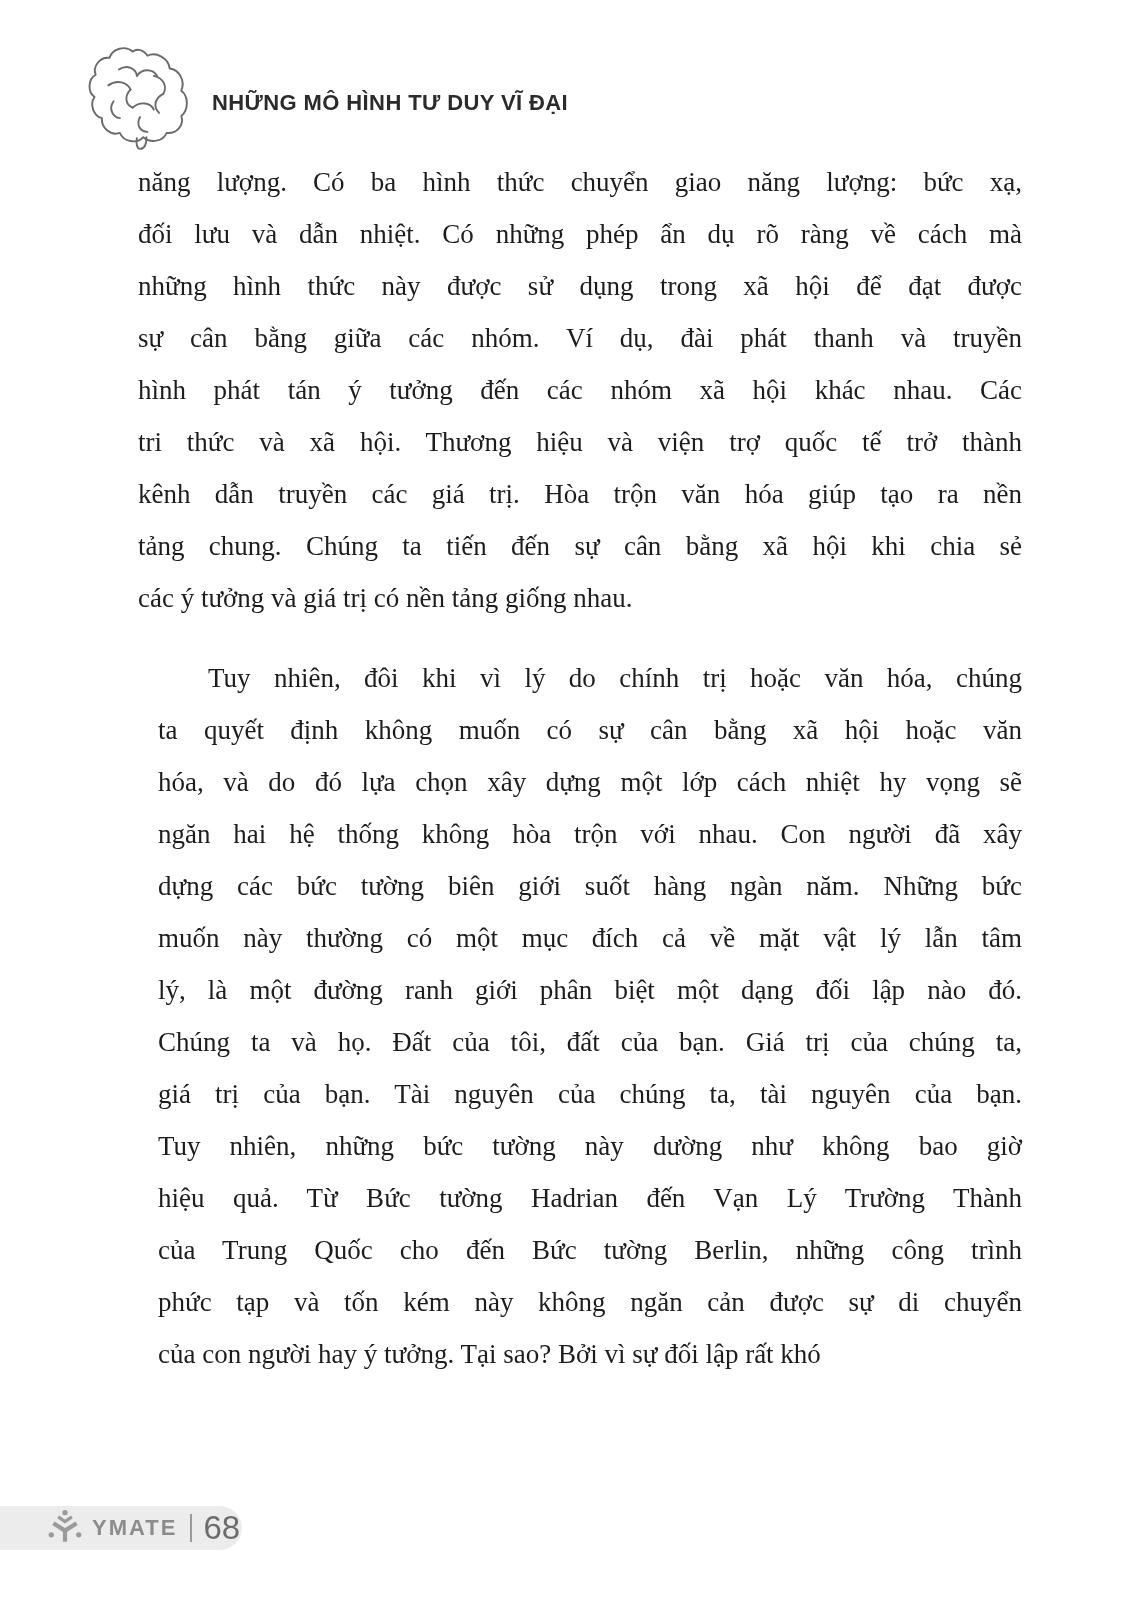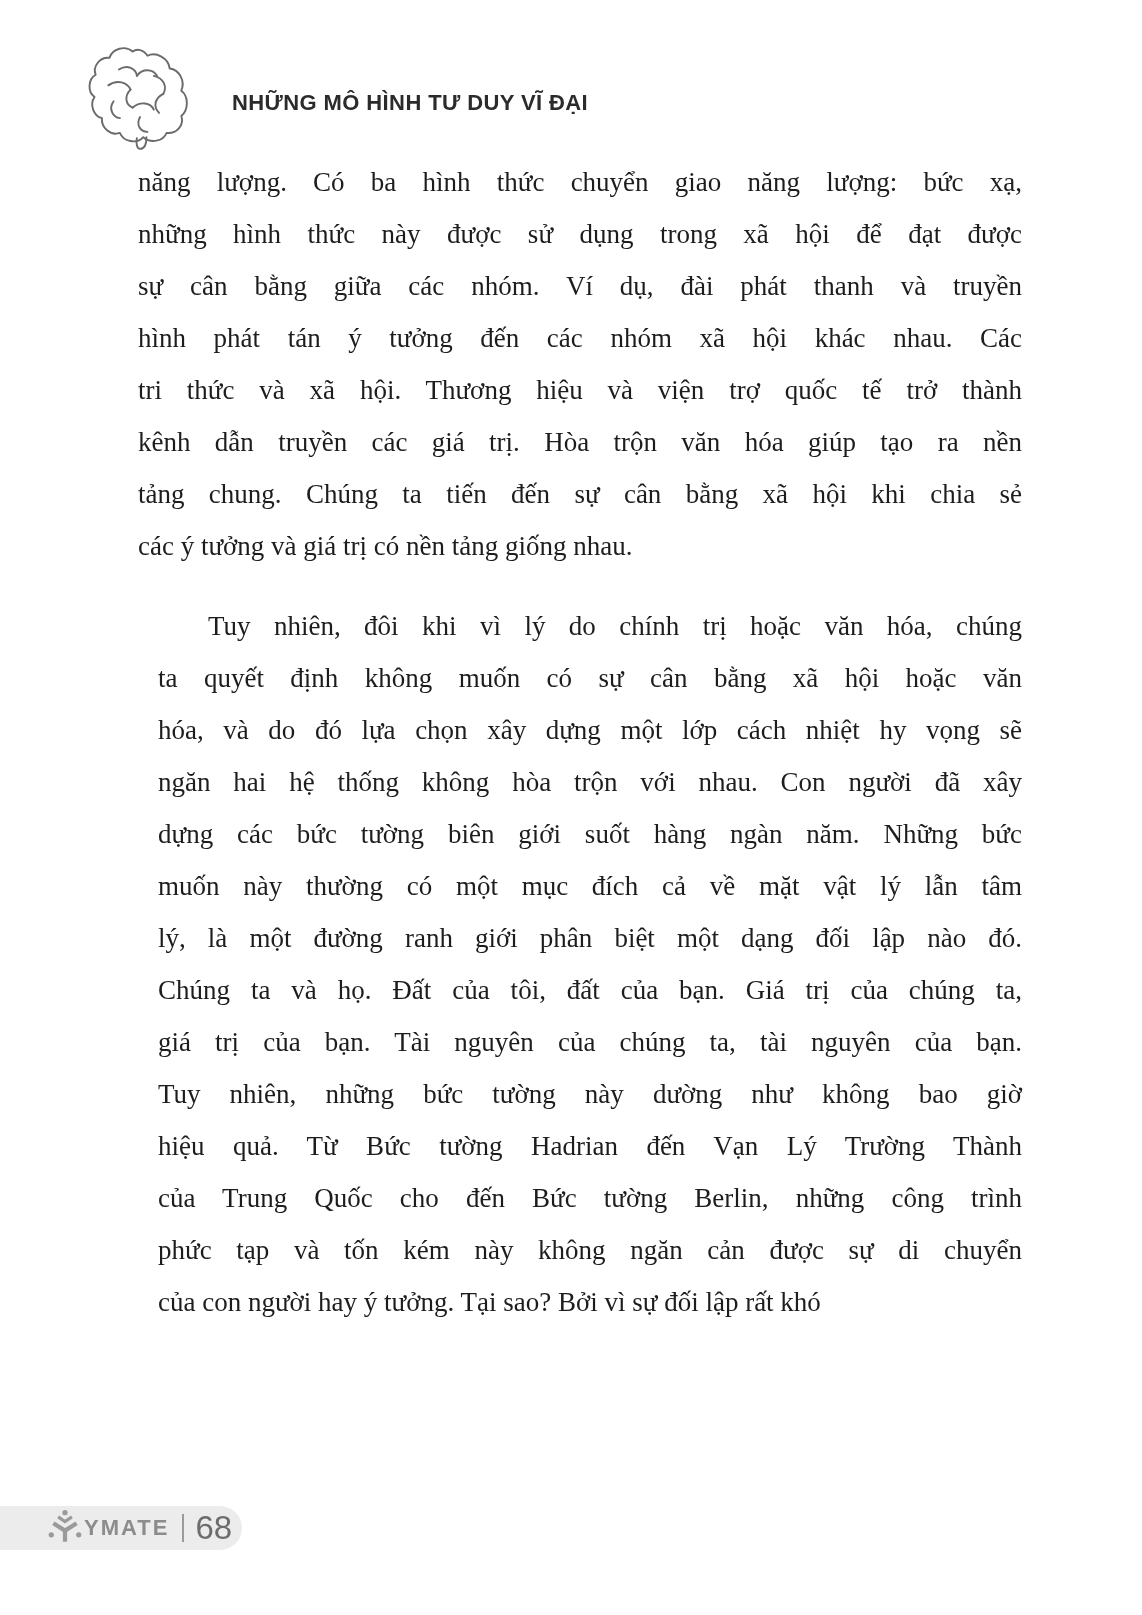--- a/index.html
+++ b/index.html
@@ -22,21 +22,21 @@
     top: 42px;
     display: flex;
     align-items: center;
   }
   .brain-icon {
     width: 106px;
     height: 110px;
     flex: 0 0 auto;
   }
   .header-title {
-    margin-left: 40px;
+    margin-left: 20px;
     font-family: "Liberation Sans", "DejaVu Sans", sans-serif;
     font-weight: 700;
     font-size: 22px;
     letter-spacing: 0.4px;
     color: #2b2b2b;
     white-space: nowrap;
     padding-top: 12px;
   }
 
   
@@ -68,21 +68,21 @@
     height: 44px;
     background: #ececec;
     border-radius: 0 22px 22px 0;
     display: flex;
     align-items: center;
     padding-left: 46px;
     box-sizing: border-box;
   }
   .ymate-icon { width: 38px; height: 38px; flex: 0 0 auto; }
   .footer-brand {
-    margin-left: 0;
+    margin-left: 8px;
     font-family: "Liberation Sans", "DejaVu Sans", sans-serif;
     font-weight: 700;
     font-size: 22px;
     letter-spacing: 2px;
     color: #8c8c8c;
   }
   .footer-divider {
     width: 2px;
     height: 28px;
     background: #9a9a9a;
@@ -115,20 +115,21 @@
         <path d="M51 71 C47 78 51 85 58 85"></path>
         <path d="M57 90 C57 97 55 101 51 101 C48 101 47 96 48 91"></path>
       </svg>
     </span>
     <div class="header-title">NHỮNG MÔ HÌNH TƯ DUY VĨ ĐẠI</div>
   </div>
 
   <div class="body-text">
     <div class="para">
       <div class="tline">năng lượng. Có ba hình thức chuyển giao năng lượng: bức xạ,</div>
+      <div class="tline">đối lưu và dẫn nhiệt. Có những phép ẩn dụ rõ ràng về cách mà</div>
       <div class="tline">những hình thức này được sử dụng trong xã hội để đạt được</div>
       <div class="tline">sự cân bằng giữa các nhóm. Ví dụ, đài phát thanh và truyền</div>
       <div class="tline">hình phát tán ý tưởng đến các nhóm xã hội khác nhau. Các</div>
       <div class="tline">tri thức và xã hội. Thương hiệu và viện trợ quốc tế trở thành</div>
       <div class="tline">kênh dẫn truyền các giá trị. Hòa trộn văn hóa giúp tạo ra nền</div>
       <div class="tline">tảng chung. Chúng ta tiến đến sự cân bằng xã hội khi chia sẻ</div>
       <div class="tline last">các ý tưởng và giá trị có nền tảng giống nhau.</div>
     </div>
     <div class="para">
       <div class="tline indent">Tuy nhiên, đôi khi vì lý do chính trị hoặc văn hóa, chúng</div>

